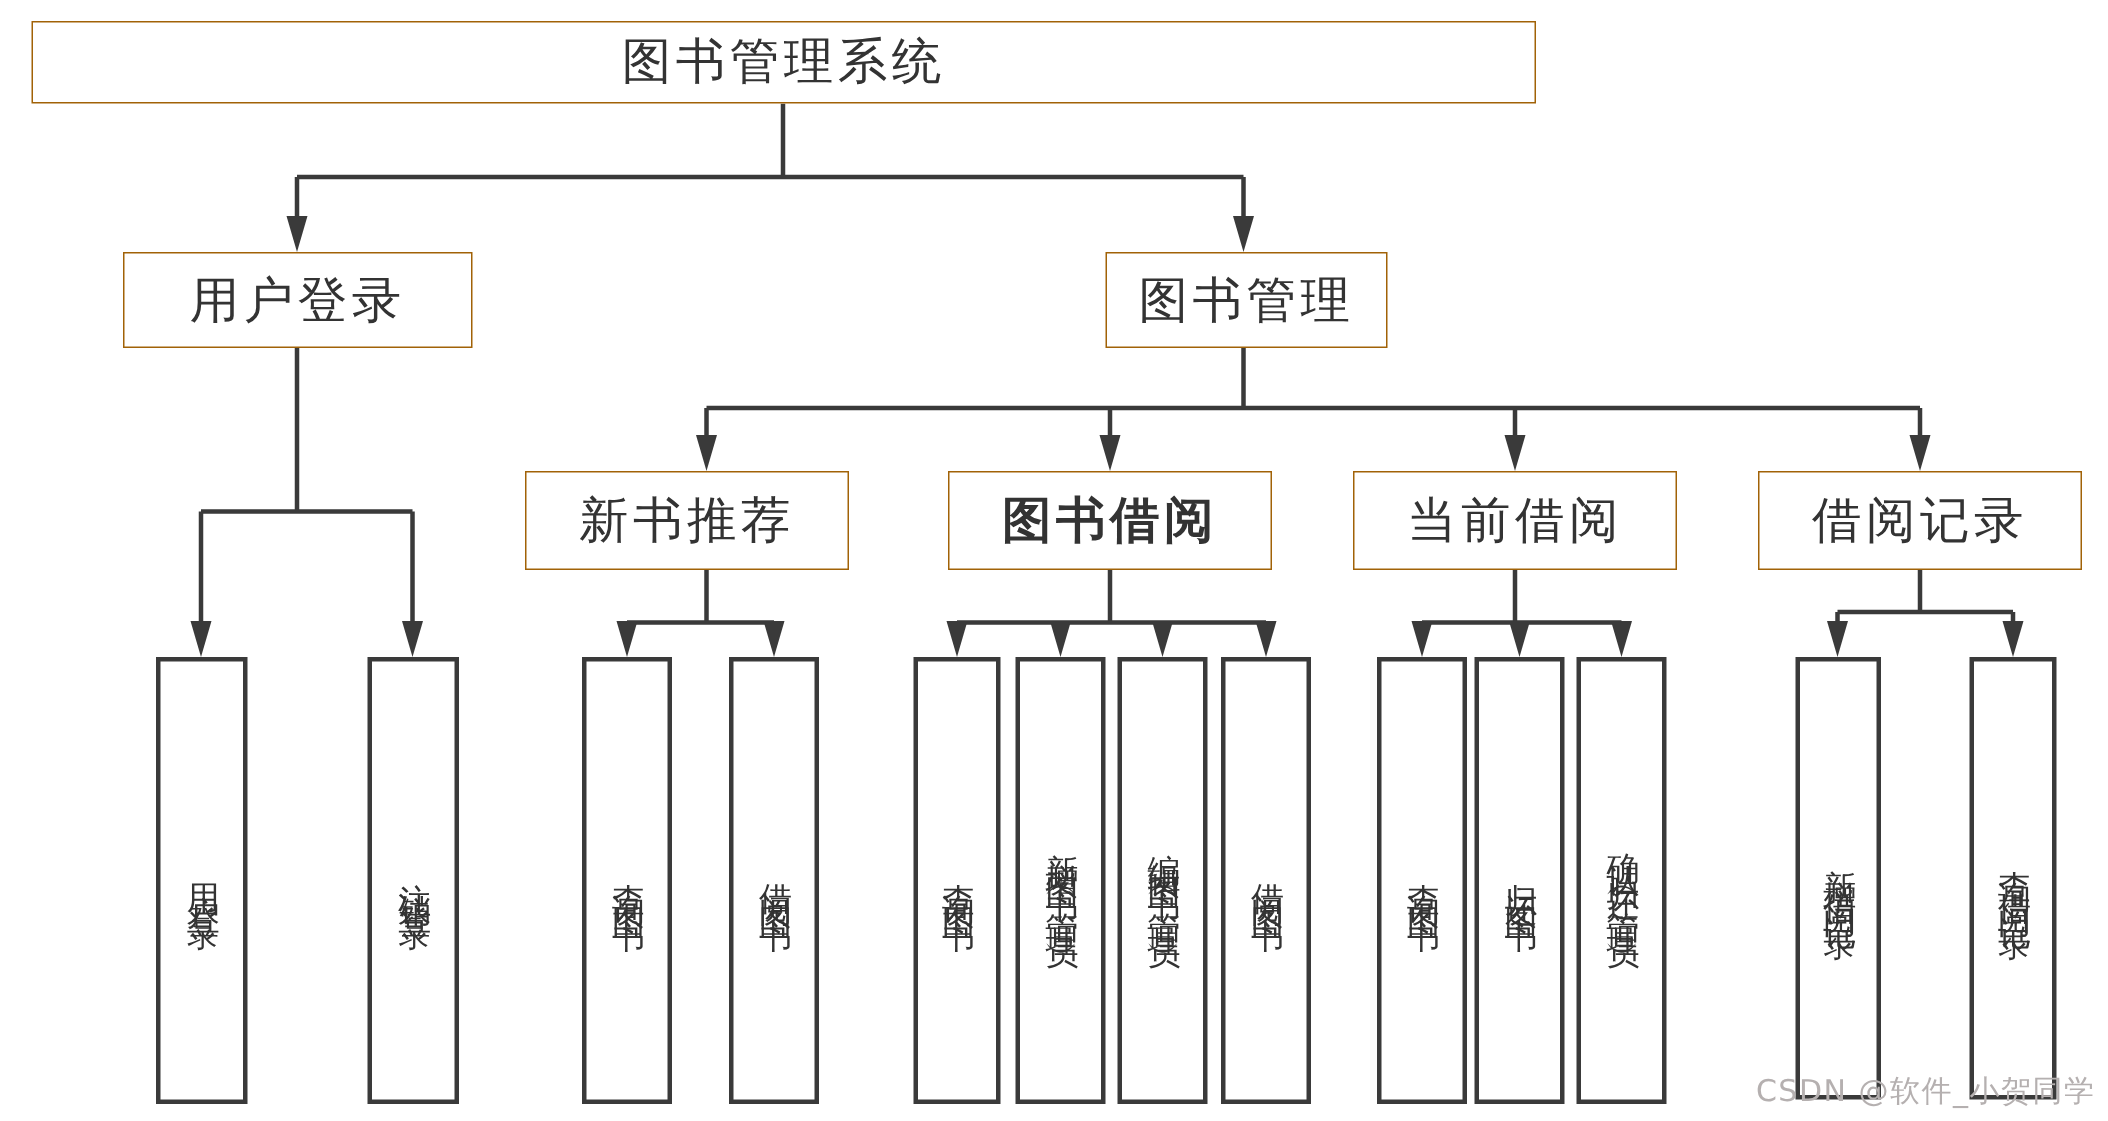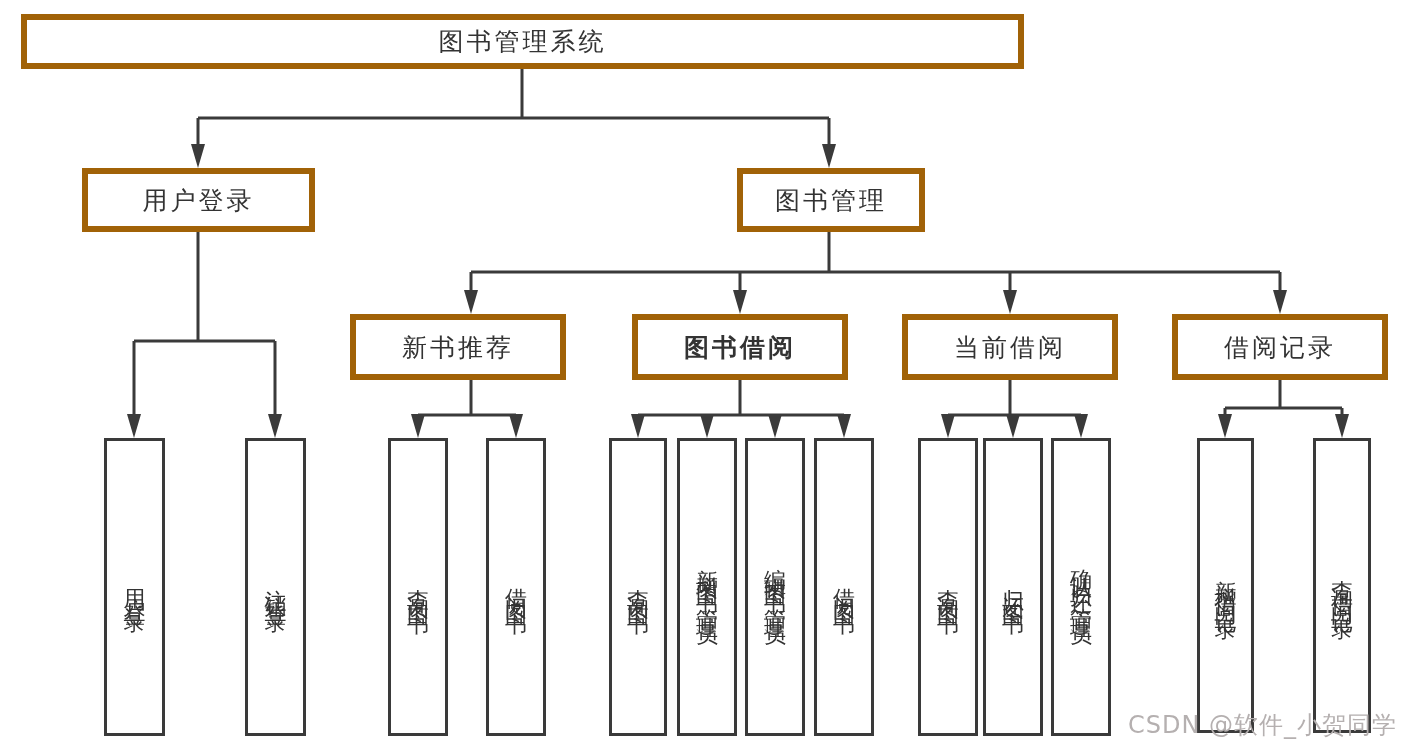--- a/index.html
+++ b/index.html
@@ -12,27 +12,27 @@
     overflow: hidden;
   }
   #connector-svg {
     position: absolute;
     left: 0; top: 0;
     width: 1405px; height: 747px;
   }
   .hbox {
     position: absolute;
     box-sizing: border-box;
-    border: 6px solid #a16207;
+    border: 1px solid #a16207;
     background: #ffffff;
     display: flex;
     align-items: center;
     justify-content: center;
     color: #333333;
-    font-size: 25px;
+    font-size: 33px;
     letter-spacing: 3px;
     white-space: nowrap;
   }
   .vbox {
     position: absolute;
     box-sizing: border-box;
     border: 3px solid #3a3a3a;
     background: #ffffff;
     display: flex;
     align-items: center;
@@ -42,21 +42,21 @@
     writing-mode: vertical-rl;
     text-orientation: mixed;
     letter-spacing: 8px;
     line-height: 1;
   }
   .watermark {
     position: absolute;
     right: 8px;
     bottom: 6px;
     color: #b5b0b0;
-    font-size: 24px;
+    font-size: 20px;
     letter-spacing: 1px;
     white-space: nowrap;
   }
 </style>
 </head>
 <body>
 
 <div id="canvas">
 
   <svg id="connector-svg" viewBox="0 0 1405 747" xmlns="http://www.w3.org/2000/svg">

